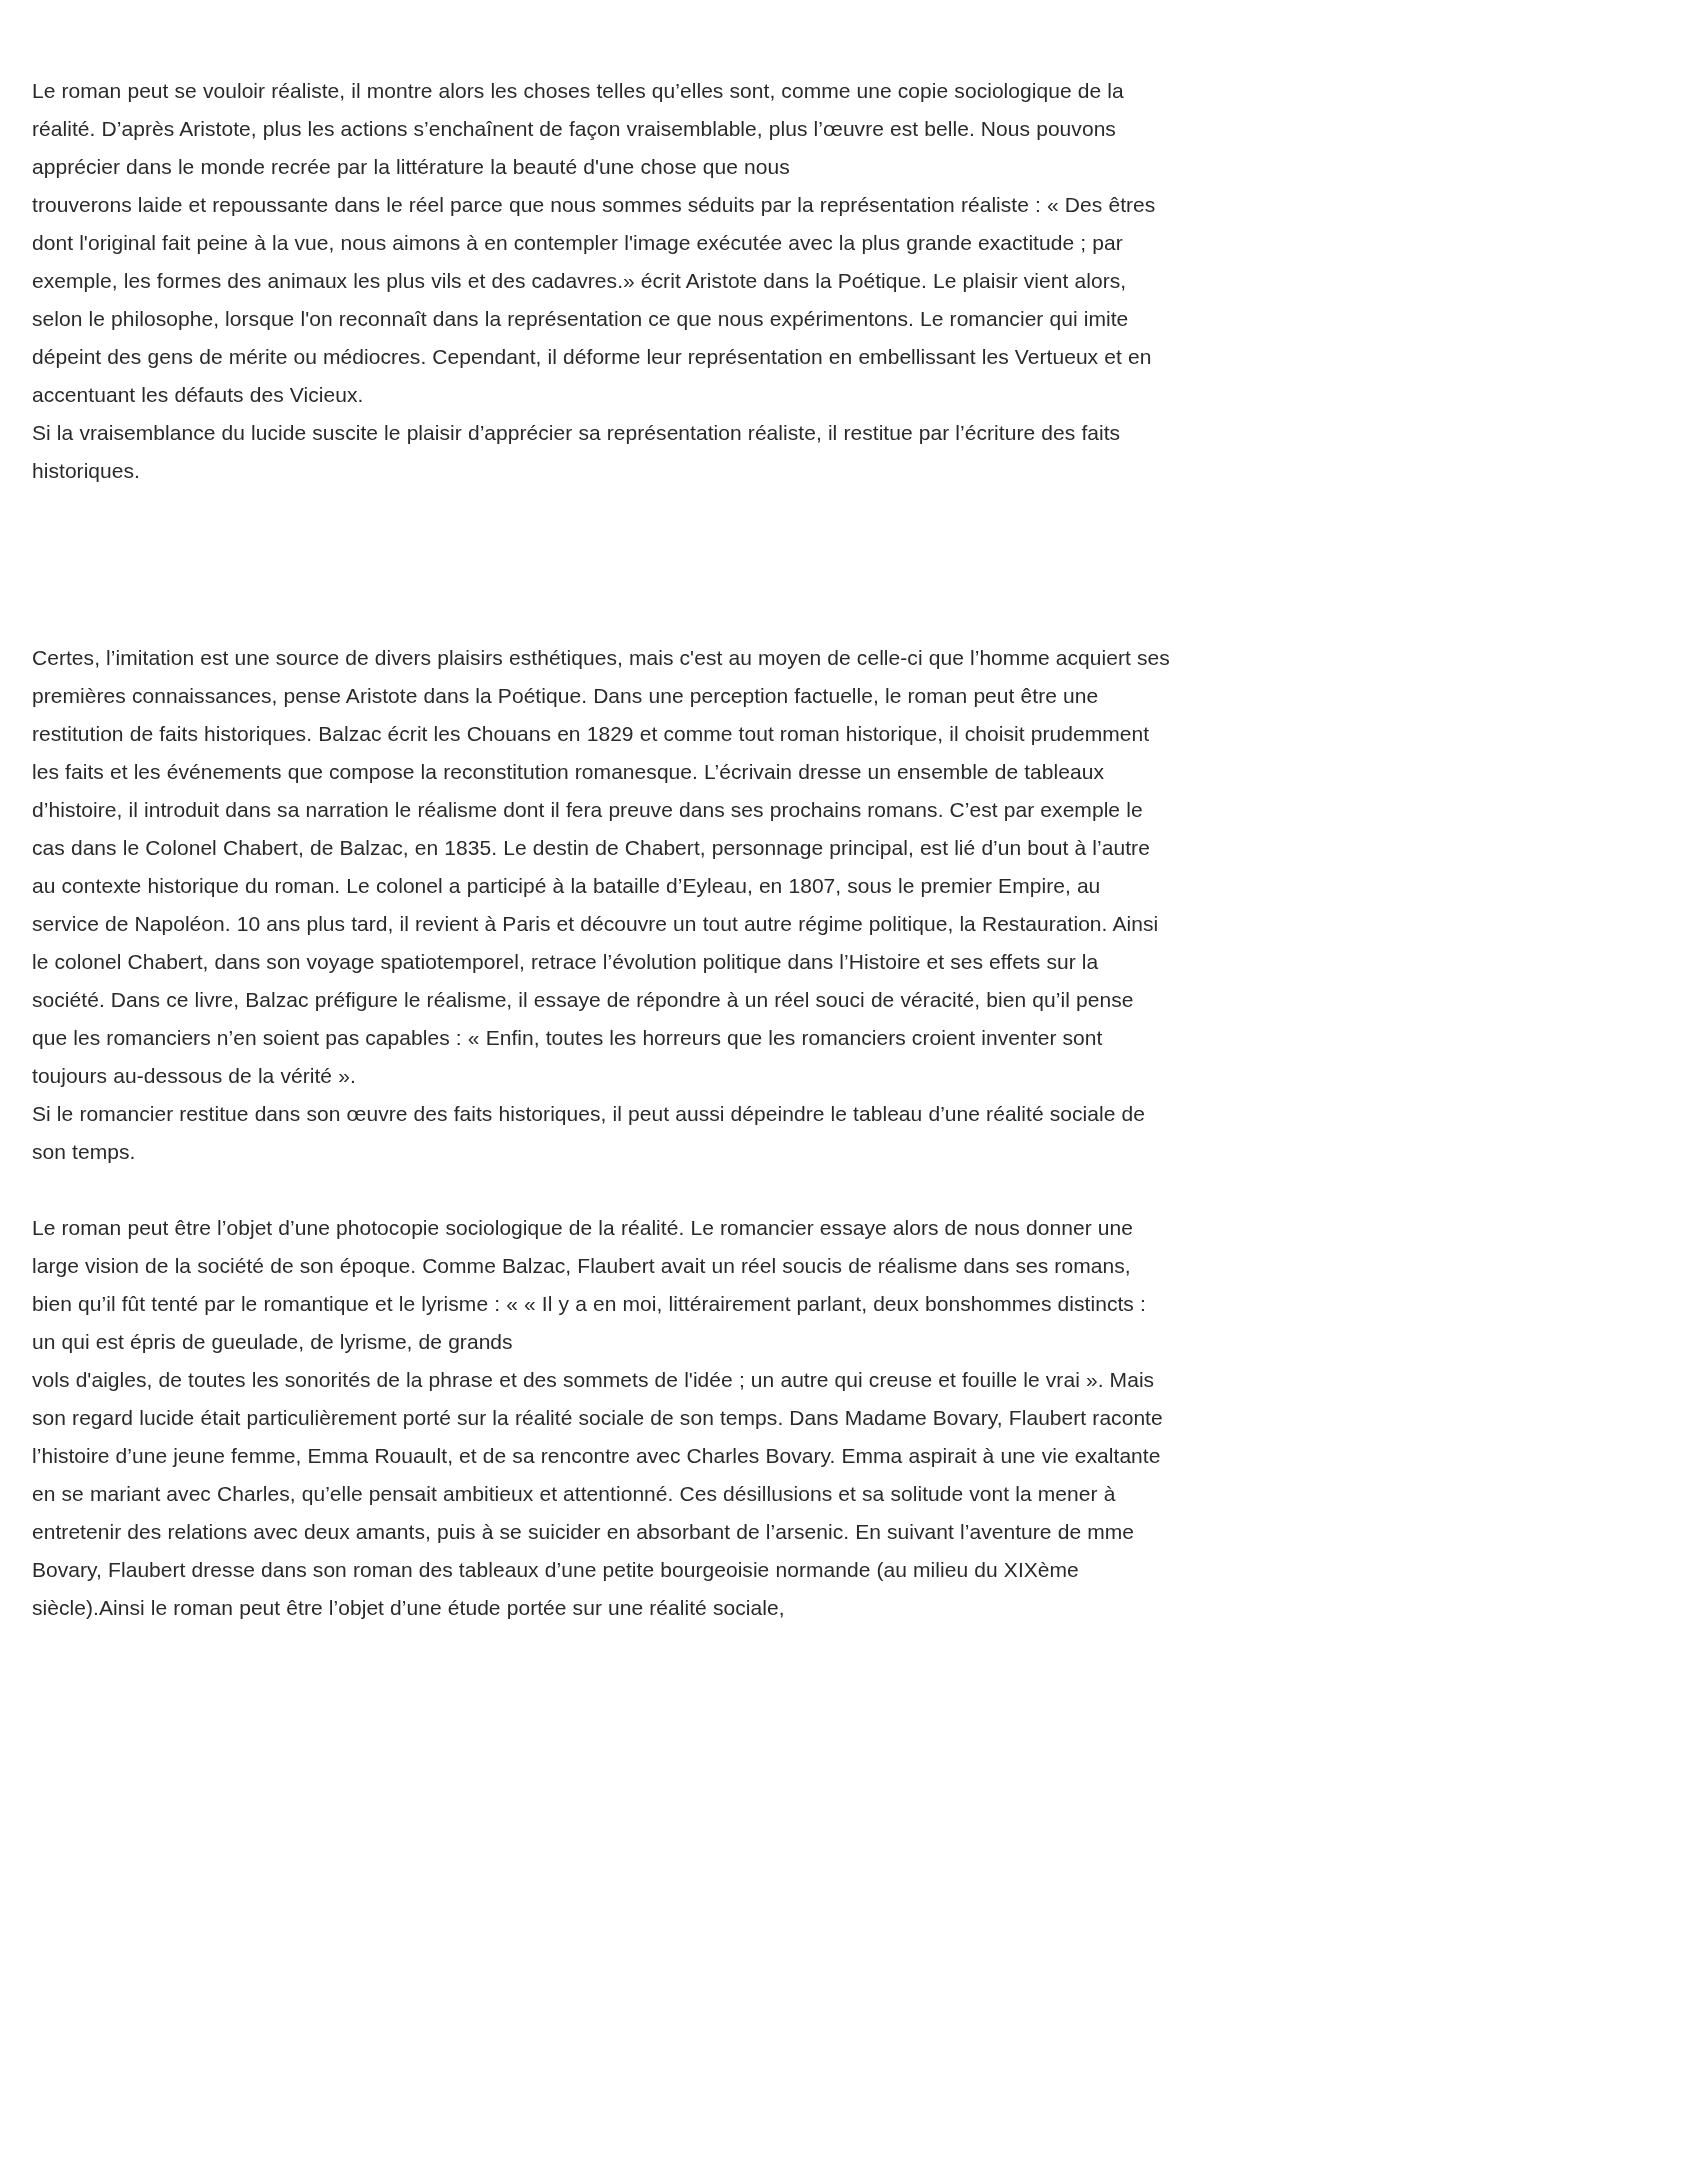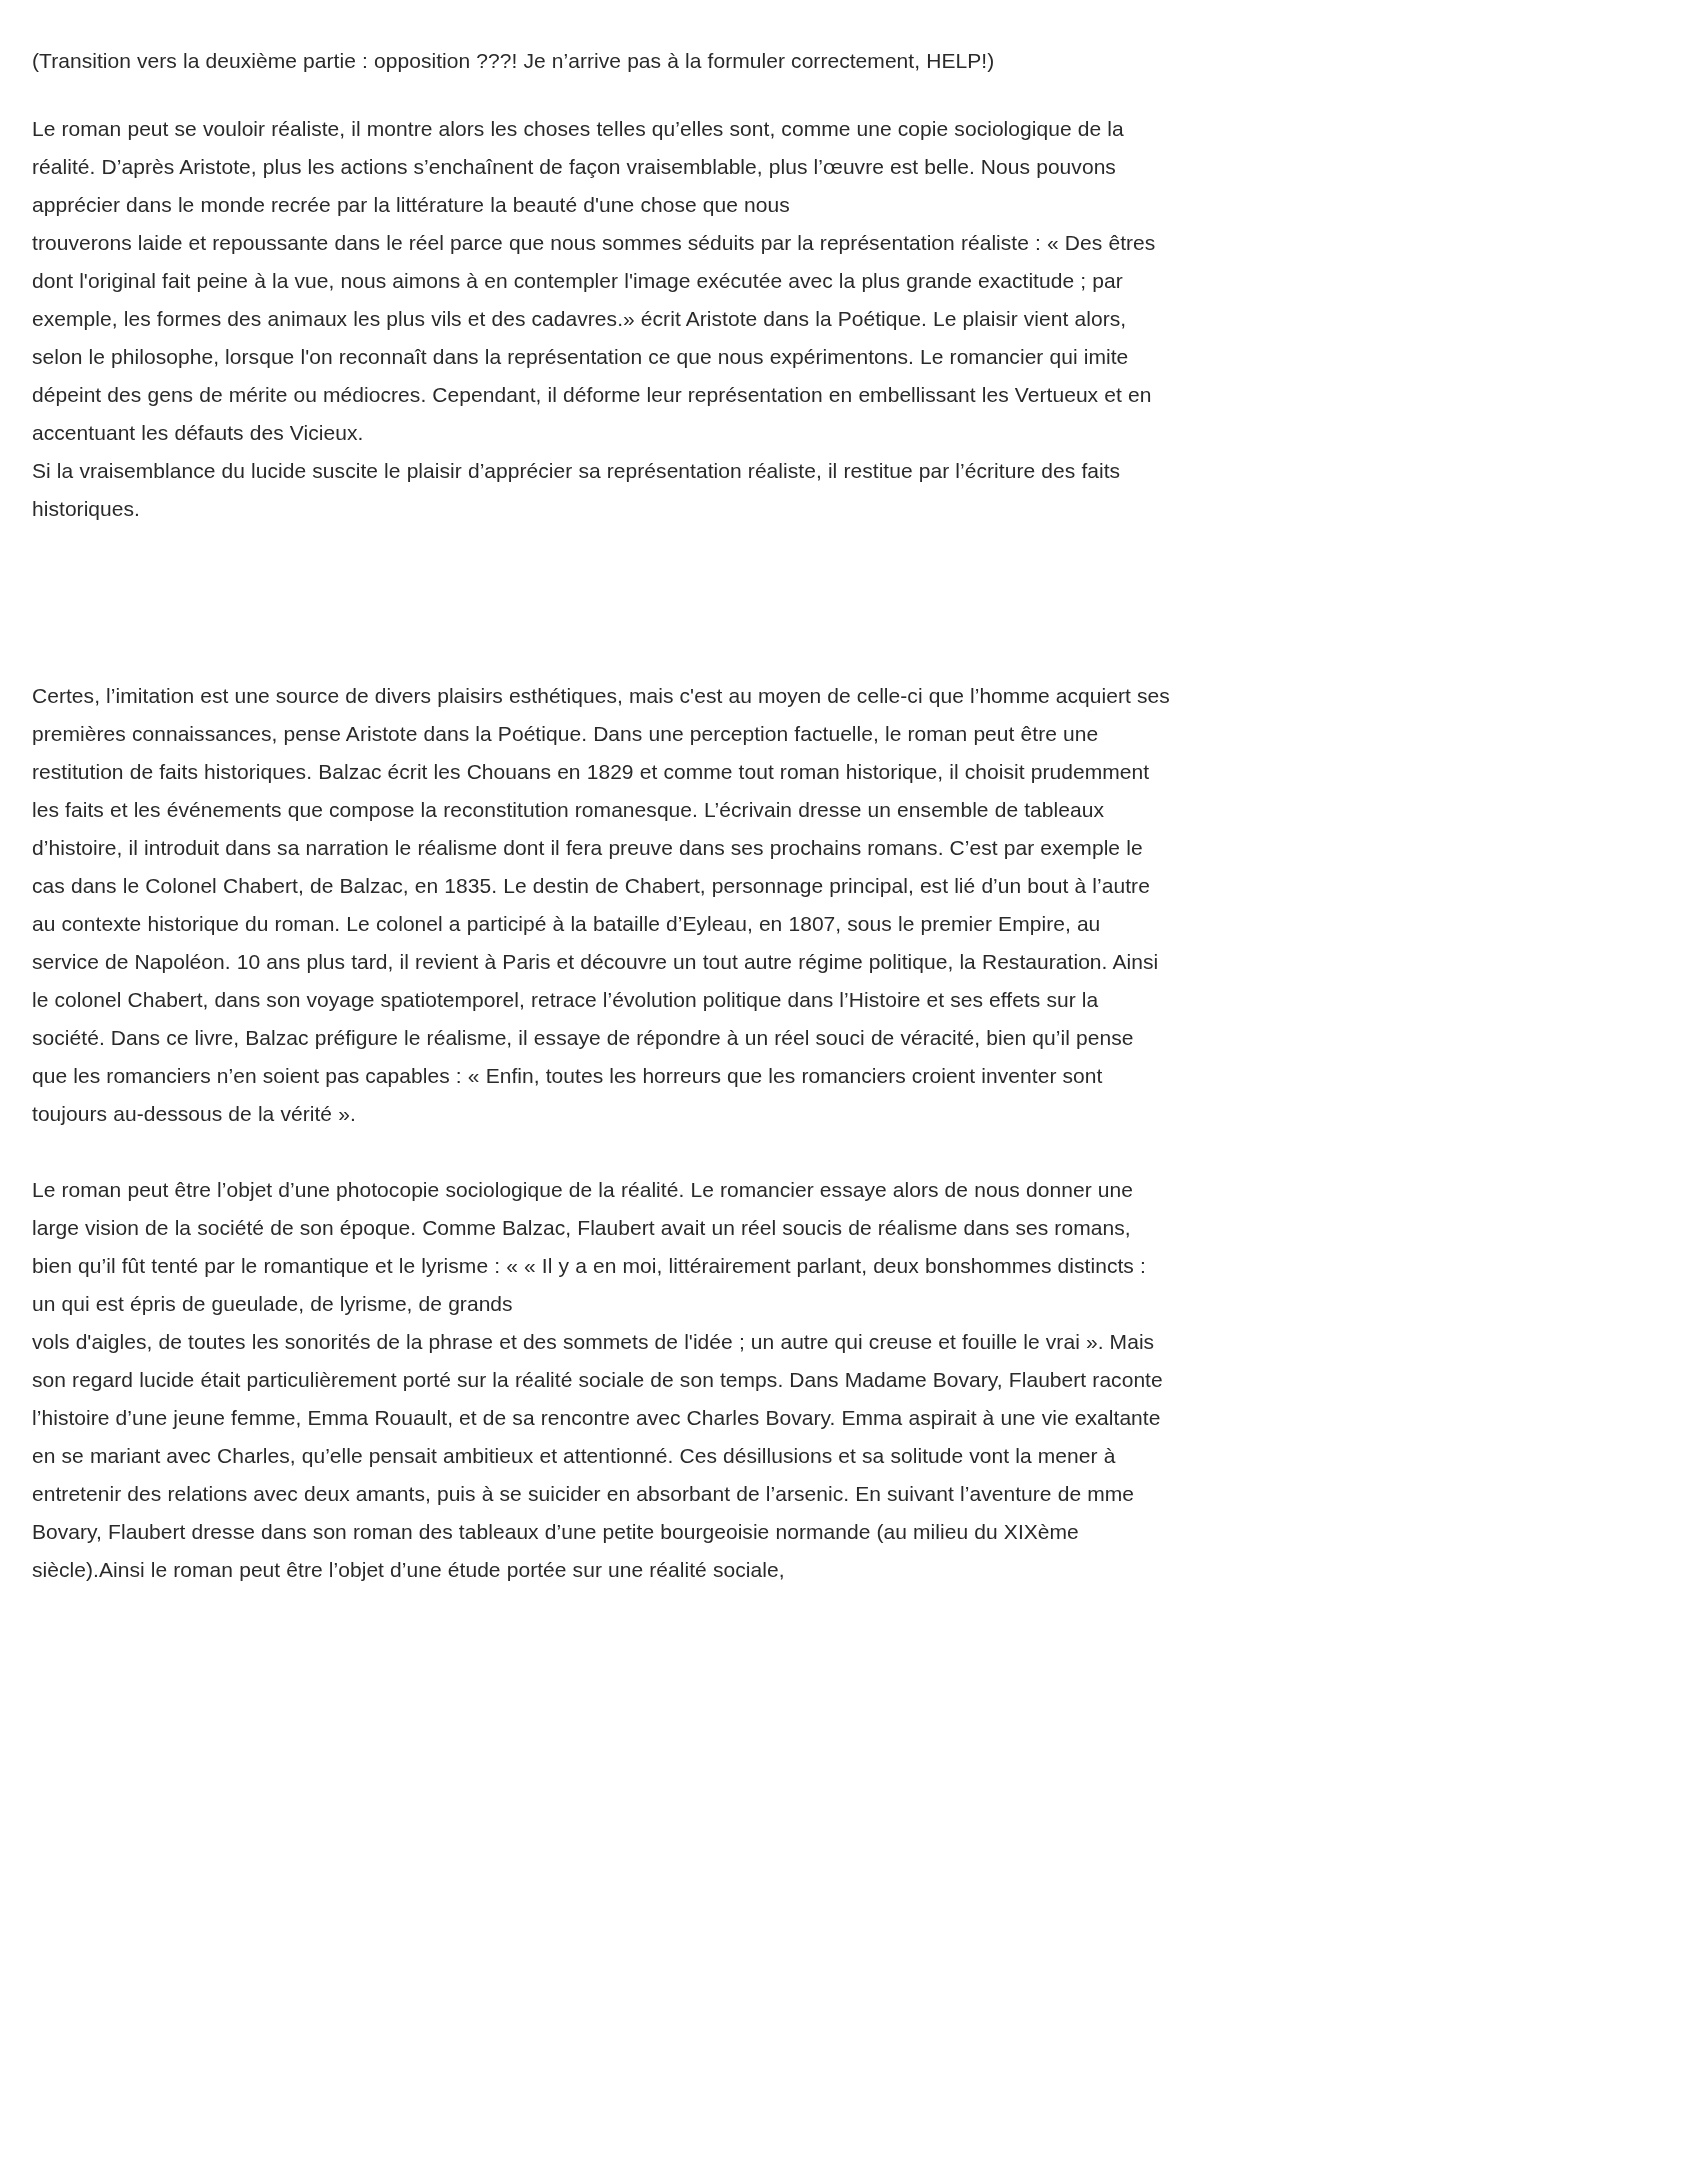--- a/index.html
+++ b/index.html
@@ -40,34 +40,34 @@
   .gap-sm { height: 30px; }
   .gap-md { height: 38px; }
   .gap-lg { height: 149px; }
 </style>
 </head>
 <body>
 
 <div class="page">
   <div class="doc-body">
 
-    <p class="para">(Transition vers la deuxième partie : opposition ???! Je n’arrive pas à la formuler correctement, HELP!)</p>
 
     <div class="gap-sm"></div>
 
     <p class="para">Le roman peut se vouloir réaliste, il montre alors les choses telles qu’elles sont, comme une copie sociologique de la réalité. D’après Aristote, plus les actions s’enchaînent de façon vraisemblable, plus l’œuvre est belle. Nous pouvons apprécier dans le monde recrée par la littérature la beauté d'une chose que nous</p>
 
     <p class="para">trouverons laide et repoussante dans le réel parce que nous sommes séduits par la représentation réaliste : « Des êtres dont l'original fait peine à la vue, nous aimons à en contempler l'image exécutée avec la plus grande exactitude ; par exemple, les formes des animaux les plus vils et des cadavres.» écrit Aristote dans la Poétique. Le plaisir vient alors, selon le philosophe, lorsque l'on reconnaît dans la représentation ce que nous expérimentons. Le romancier qui imite dépeint des gens de mérite ou médiocres. Cependant, il déforme leur représentation en embellissant les Vertueux et en accentuant les défauts des Vicieux.</p>
 
     <p class="para">Si la vraisemblance du lucide suscite le plaisir d’apprécier sa représentation réaliste, il restitue par l’écriture des faits historiques.</p>
 
     <div class="gap-lg"></div>
 
     <p class="para">Certes, l’imitation est une source de divers plaisirs esthétiques, mais c'est au moyen de celle-ci que l’homme acquiert ses premières connaissances, pense Aristote dans la Poétique. Dans une perception factuelle, le roman peut être une restitution de faits historiques. Balzac écrit les Chouans en 1829 et comme tout roman historique, il choisit prudemment les faits et les événements que compose la reconstitution romanesque. L’écrivain dresse un ensemble de tableaux d’histoire, il introduit dans sa narration le réalisme dont il fera preuve dans ses prochains romans. C’est par exemple le cas dans le Colonel Chabert, de Balzac, en 1835. Le destin de Chabert, personnage principal, est lié d’un bout à l’autre au contexte historique du roman. Le colonel a participé à la bataille d’Eyleau, en 1807, sous le premier Empire, au service de Napoléon. 10 ans plus tard, il revient à Paris et découvre un tout autre régime politique, la Restauration. Ainsi le colonel Chabert, dans son voyage spatiotemporel, retrace l’évolution politique dans l’Histoire et ses effets sur la société. Dans ce livre, Balzac préfigure le réalisme, il essaye de répondre à un réel souci de véracité, bien qu’il pense que les romanciers n’en soient pas capables : « Enfin, toutes les horreurs que les romanciers croient inventer sont toujours au-dessous de la vérité ».</p>
 
+    <p class="para">Si le romancier restitue dans son œuvre des faits historiques, il peut aussi dépeindre le tableau d’une réalité sociale de son temps.</p>
 
     <div class="gap-md"></div>
 
     <p class="para">Le roman peut être l’objet d’une photocopie sociologique de la réalité. Le romancier essaye alors de nous donner une large vision de la société de son époque. Comme Balzac, Flaubert avait un réel soucis de réalisme dans ses romans, bien qu’il fût tenté par le romantique et le lyrisme : « « Il y a en moi, littérairement parlant, deux bonshommes distincts : un qui est épris de gueulade, de lyrisme, de grands</p>
 
     <p class="para">vols d'aigles, de toutes les sonorités de la phrase et des sommets de l'idée ; un autre qui creuse et fouille le vrai ». Mais son regard lucide était particulièrement porté sur la réalité sociale de son temps. Dans Madame Bovary, Flaubert raconte l’histoire d’une jeune femme, Emma Rouault, et de sa rencontre avec Charles Bovary. Emma aspirait à une vie exaltante en se mariant avec Charles, qu’elle pensait ambitieux et attentionné. Ces désillusions et sa solitude vont la mener à entretenir des relations avec deux amants, puis à se suicider en absorbant de l’arsenic. En suivant l’aventure de mme Bovary, Flaubert dresse dans son roman des tableaux d’une petite bourgeoisie normande (au milieu du XIXème siècle).Ainsi le roman peut être l’objet d’une étude portée sur une réalité sociale,</p>
 
   </div>
 </div>
 

